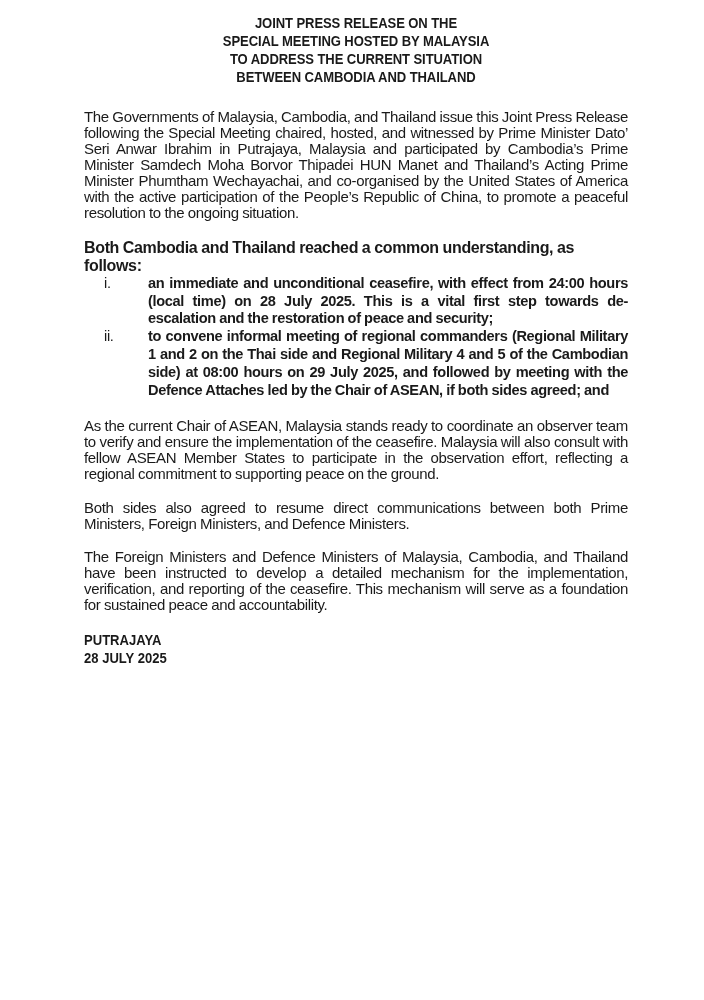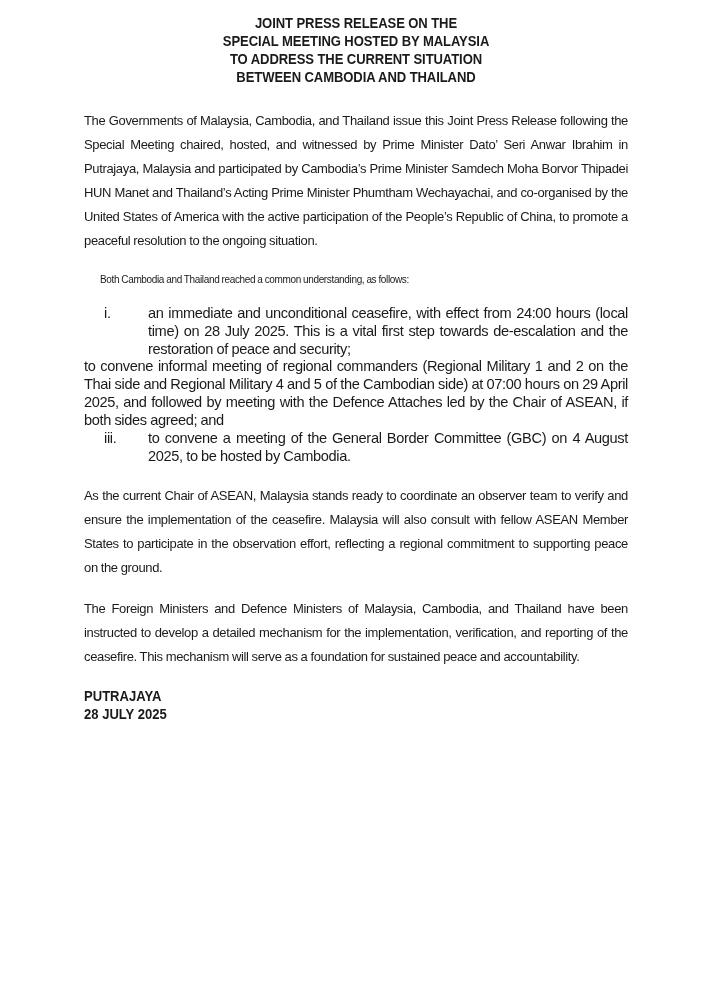--- a/index.html
+++ b/index.html
@@ -26,34 +26,35 @@
       font-weight: bold;
       font-size: 14.2px;
       line-height: 18px;
       letter-spacing: -0.1px;
       margin: 0 0 23px 0;
       transform: scaleX(0.92);
       transform-origin: center top;
     }
     .title div { white-space: nowrap; }
     .para {
-      font-size: 13px;
-      line-height: 24px;
+      font-size: 15px;
+      line-height: 16px;
       text-align: justify;
       text-align-last: left;
       margin: 0 0 17.8px 0;
       letter-spacing: -0.35px;
       word-spacing: -0.3px;
     }
     .list-intro {
-      font-size: 10px;
+      font-size: 16px;
       line-height: 17.9px;
-      margin: 16px;
+      margin: 0;
       letter-spacing: -0.35px;
       word-spacing: -0.3px;
+      font-weight: bold;
     }
     .list {
       margin: 0 0 17.8px 0;
       padding: 0;
       list-style: none;
     }
     .list-item {
       display: flex;
       font-size: 14.6px;
       line-height: 17.9px;
@@ -63,20 +64,21 @@
     .list-marker {
       width: 64px;
       flex: 0 0 64px;
       padding-left: 20px;
       box-sizing: border-box;
     }
     .list-text {
       flex: 1;
       text-align: justify;
       text-align-last: left;
+      font-weight: bold;
     }
     .sign {
       font-weight: bold;
       font-size: 14.2px;
       line-height: 18px;
       margin-top: 2px;
       transform: scaleX(0.92);
       transform-origin: left top;
     }
   </style>
@@ -94,29 +96,27 @@
 
   <p class="para">The Governments of Malaysia, Cambodia, and Thailand issue this Joint Press Release following the Special Meeting chaired, hosted, and witnessed by Prime Minister Dato’ Seri Anwar Ibrahim in Putrajaya, Malaysia and participated by Cambodia’s Prime Minister Samdech Moha Borvor Thipadei HUN Manet and Thailand’s Acting Prime Minister Phumtham Wechayachai, and co-organised by the United States of America with the active participation of the People’s Republic of China, to promote a peaceful resolution to the ongoing situation.</p>
 
   <p class="list-intro">Both Cambodia and Thailand reached a common understanding, as follows:</p>
   <ul class="list">
     <li class="list-item">
       <span class="list-marker">i.</span>
       <span class="list-text">an immediate and unconditional ceasefire, with effect from 24:00 hours (local time) on 28 July 2025. This is a vital first step towards de-escalation and the restoration of peace and security;</span>
     </li>
     <li class="list-item">
-      <span class="list-text">to convene informal meeting of regional commanders (Regional Military 1 and 2 on the Thai side and Regional Military 4 and 5 of the Cambodian side) at 07:00 hours on 29 April 2025, and followed by meeting with the Defence Attaches led by the Chair of ASEAN, if both sides agreed; and</span>
-    </li>
-    <li class="list-item">
-      <span class="list-marker">iii.</span>
-      <span class="list-text">to convene a meeting of the General Border Committee (GBC) on 4 August 2025, to be hosted by Cambodia.</span>
+      <span class="list-marker">ii.</span>
+      <span class="list-text">to convene informal meeting of regional commanders (Regional Military 1 and 2 on the Thai side and Regional Military 4 and 5 of the Cambodian side) at 08:00 hours on 29 July 2025, and followed by meeting with the Defence Attaches led by the Chair of ASEAN, if both sides agreed; and</span>
     </li>
   </ul>
 
   <p class="para">As the current Chair of ASEAN, Malaysia stands ready to coordinate an observer team to verify and ensure the implementation of the ceasefire. Malaysia will also consult with fellow ASEAN Member States to participate in the observation effort, reflecting a regional commitment to supporting peace on the ground.</p>
+  <p class="para">Both sides also agreed to resume direct communications between both Prime Ministers, Foreign Ministers, and Defence Ministers.</p>
   <p class="para">The Foreign Ministers and Defence Ministers of Malaysia, Cambodia, and Thailand have been instructed to develop a detailed mechanism for the implementation, verification, and reporting of the ceasefire. This mechanism will serve as a foundation for sustained peace and accountability.</p>
 
   <div class="sign">
     <div>PUTRAJAYA</div>
     <div>28 JULY 2025</div>
   </div>
 
 </div>
 
 </body></html>

